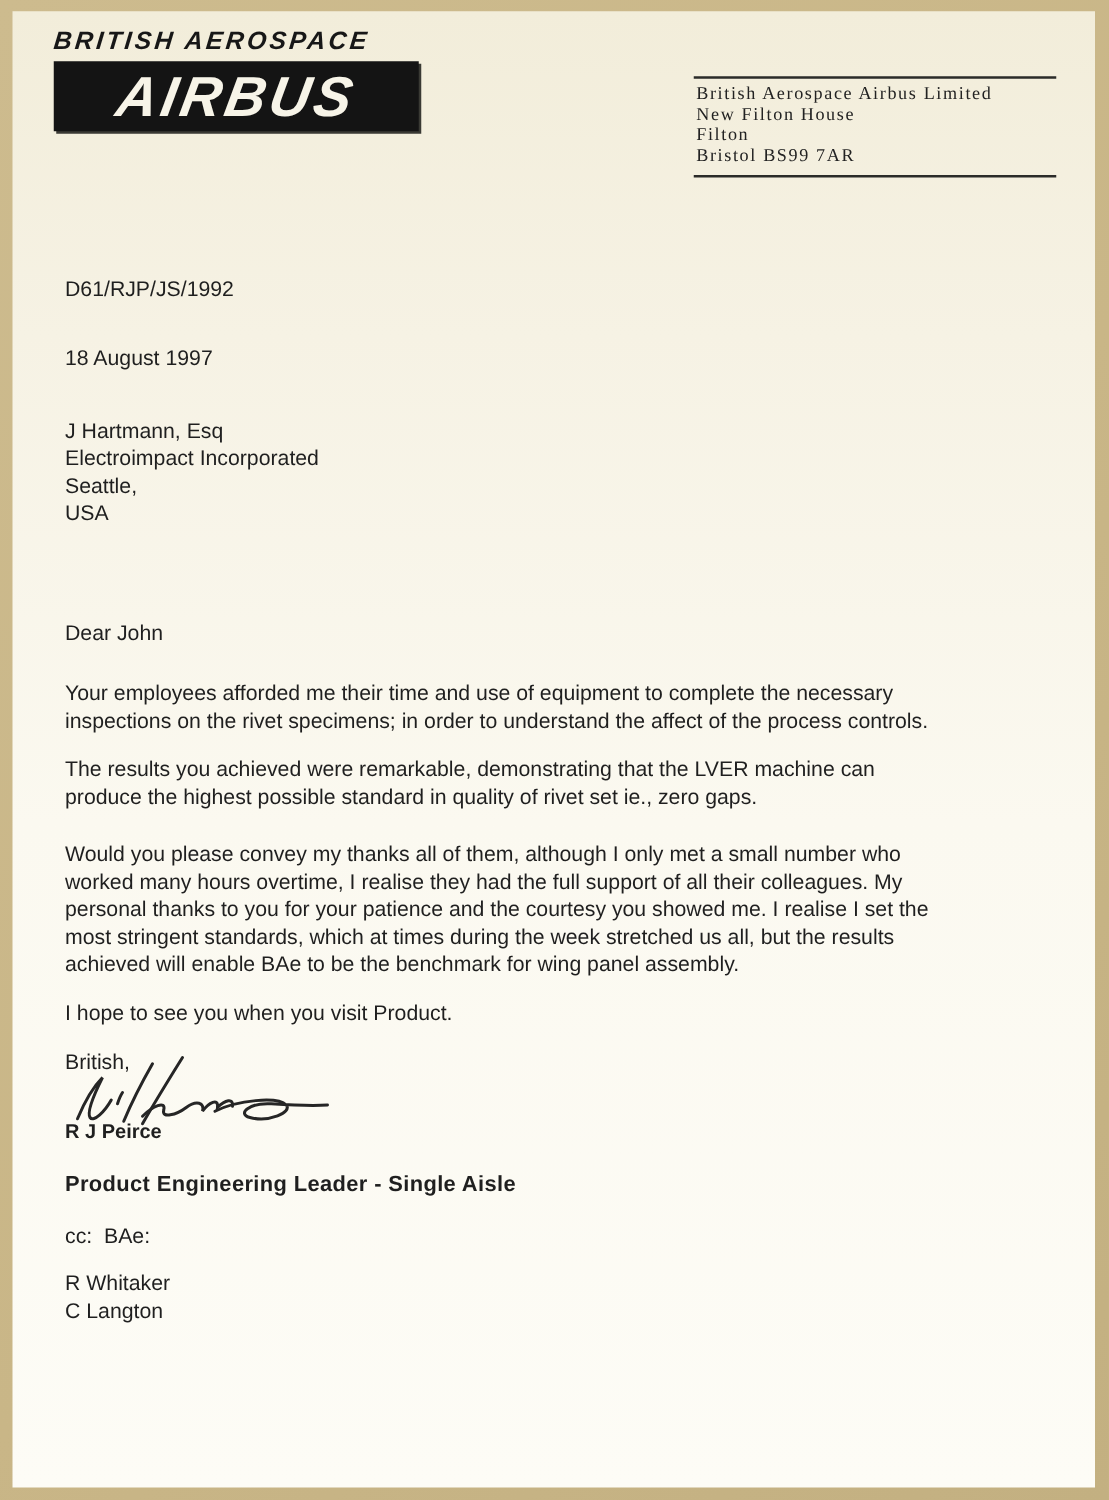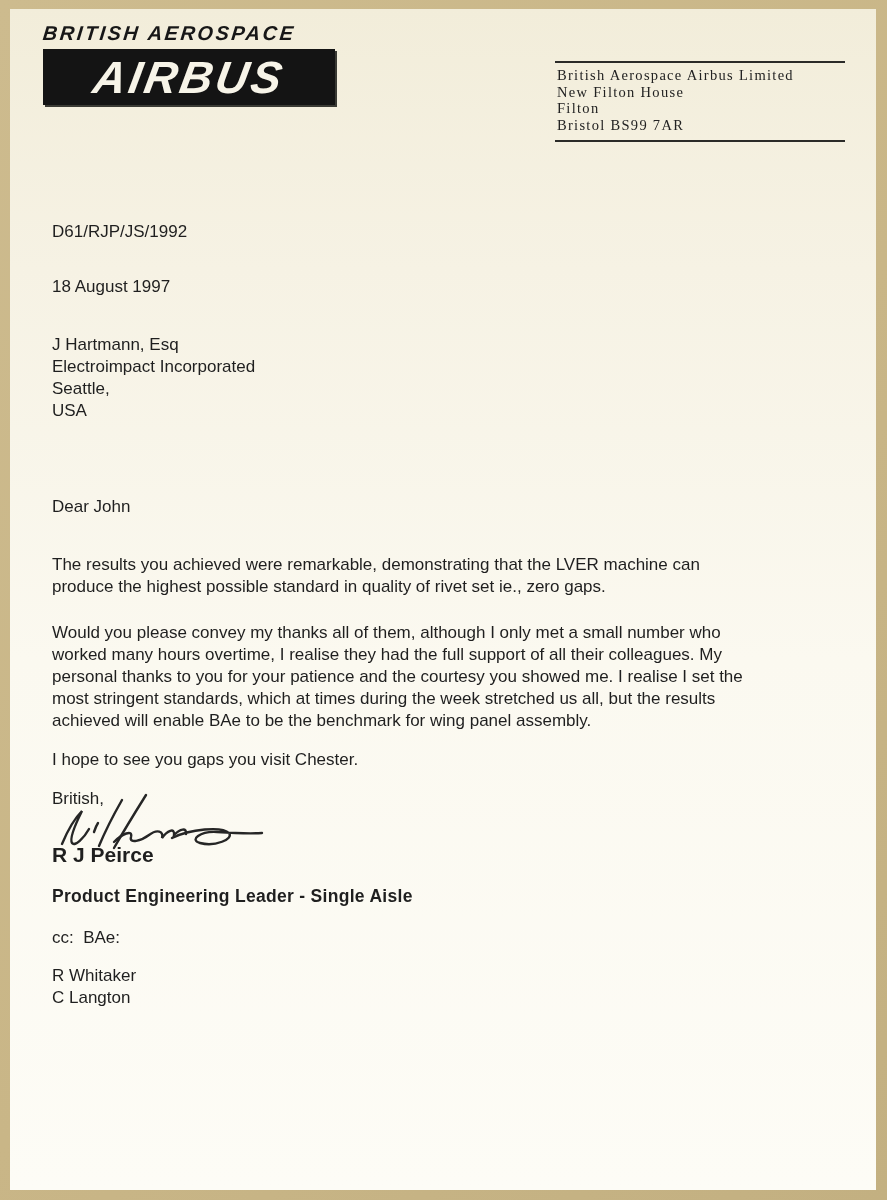--- a/index.html
+++ b/index.html
@@ -48,29 +48,29 @@
 
   
   .content {
     position:absolute; left:42px; top:212px; width:800px;
     font-size:17px; line-height:22px; color:#1f1f1f;
   }
   .pre { white-space:pre-line; }
   .reference  { margin-bottom:33px; }
   .date       { margin-bottom:36px; }
   .recipient  { margin-bottom:74px; }
-  .salutation { margin-bottom:36px; }
+  .salutation { margin-bottom:26px; }
   p.body-par  { margin-bottom:17px; white-space:pre-line; }
   p.gap-lg    { margin-bottom:24px; }
   .closing    { margin-top:3px; }
 
   .signature-wrap { height:50px; margin-top:-16px; margin-left:2px; position:relative; }
   .signature-wrap svg { position:absolute; left:0; top:-4px; }
 
-  .signer-name  { font-weight:700; font-size:21px; }
+  .signer-name  { font-weight:700; font-size:16px; }
   .signer-title { font-weight:700; font-size:17.5px; letter-spacing:0.3px;margin-top:19px; }
 
   .cc-label { margin-top:20px; }
   .cc-cols  { display:flex; margin-top:16px; }
   .cc-col   { white-space:pre-line; }
   .cc-col-1 { width:178px; }
 </style>
 </head>
 <body>
 
@@ -96,28 +96,30 @@
 
     <div class="date">18 August 1997</div>
 
     <div class="recipient pre">J Hartmann, Esq
 Electroimpact Incorporated
 Seattle,
 USA</div>
 
     <div class="salutation">Dear John</div>
 
+    <p class="body-par">Your employees afforded me their time and use of equipment to complete the necessary
+inspections on the rivet specimens; in order to understand the affect of the process controls.</p>
     <p class="body-par gap-lg">The results you achieved were remarkable, demonstrating that the LVER machine can
 produce the highest possible standard in quality of rivet set ie., zero gaps.</p>
     <p class="body-par">Would you please convey my thanks all of them, although I only met a small number who
 worked many hours overtime, I realise they had the full support of all their colleagues.  My
 personal thanks to you for your patience and the courtesy you showed me.  I realise I set the
 most stringent standards, which at times during the week stretched us all, but the results
 achieved will enable BAe to be the benchmark for wing panel assembly.</p>
-    <p class="body-par">I hope to see you gaps you visit Chester.</p>
+    <p class="body-par">I hope to see you when you visit Product.</p>
 
     <div class="closing">British,</div>
 
     <div class="signature-wrap">
       <svg width="215" height="66" viewBox="0 0 215 66" fill="none" stroke="#262626" stroke-width="2.4" stroke-linecap="round">
         <path d="M8 54 C13 42 21 28 28 21 C22 33 15 48 18 53 C21 57 30 48 35 39"></path>
         <path d="M40 42 C41 39 42 36 44 33"></path>
         <path d="M68 10 C60 24 50 44 45 56"></path>
         <path d="M92 5 C82 21 68 44 60 58"></path>
         <path d="M60 52 C68 44 79 39 77 47 C75 54 87 51 95 45 C103 39 110 41 108 48 C113 41 121 37 120 45 C126 39 133 37 132 44"></path>

